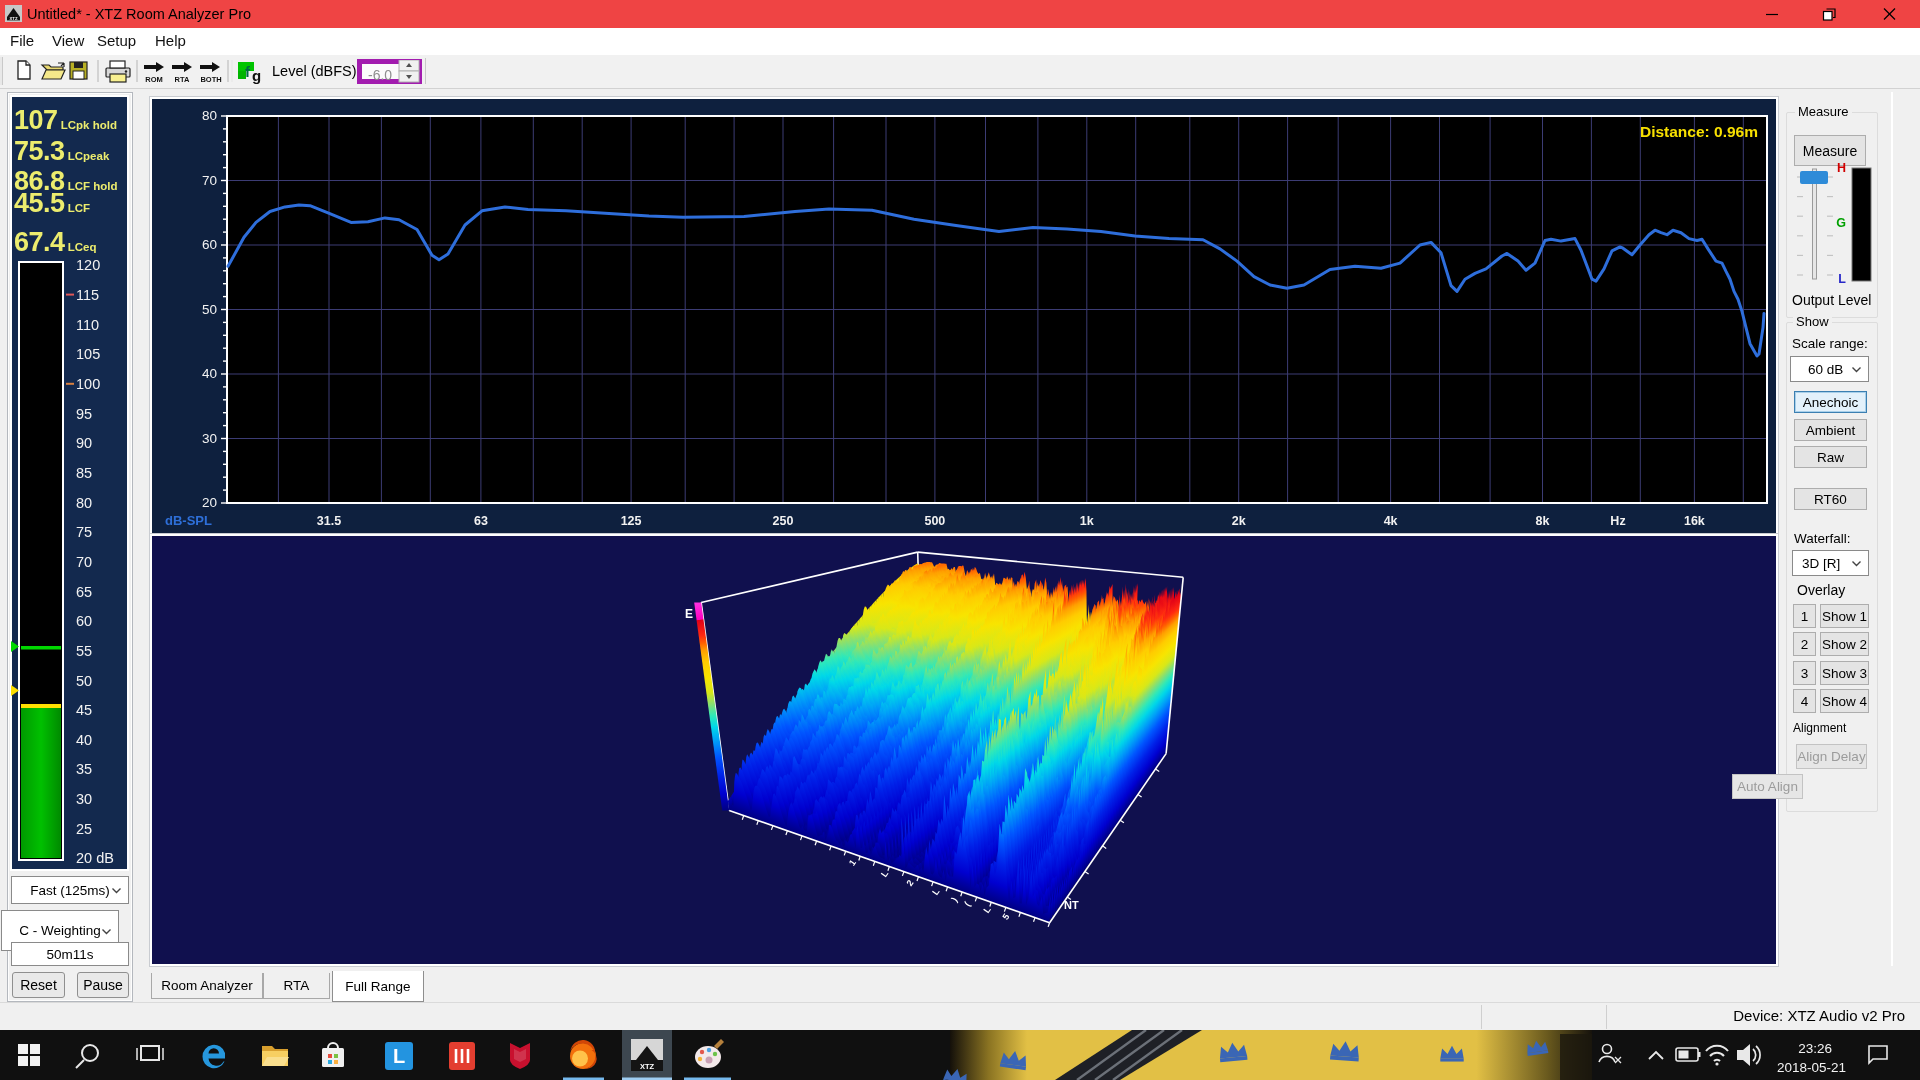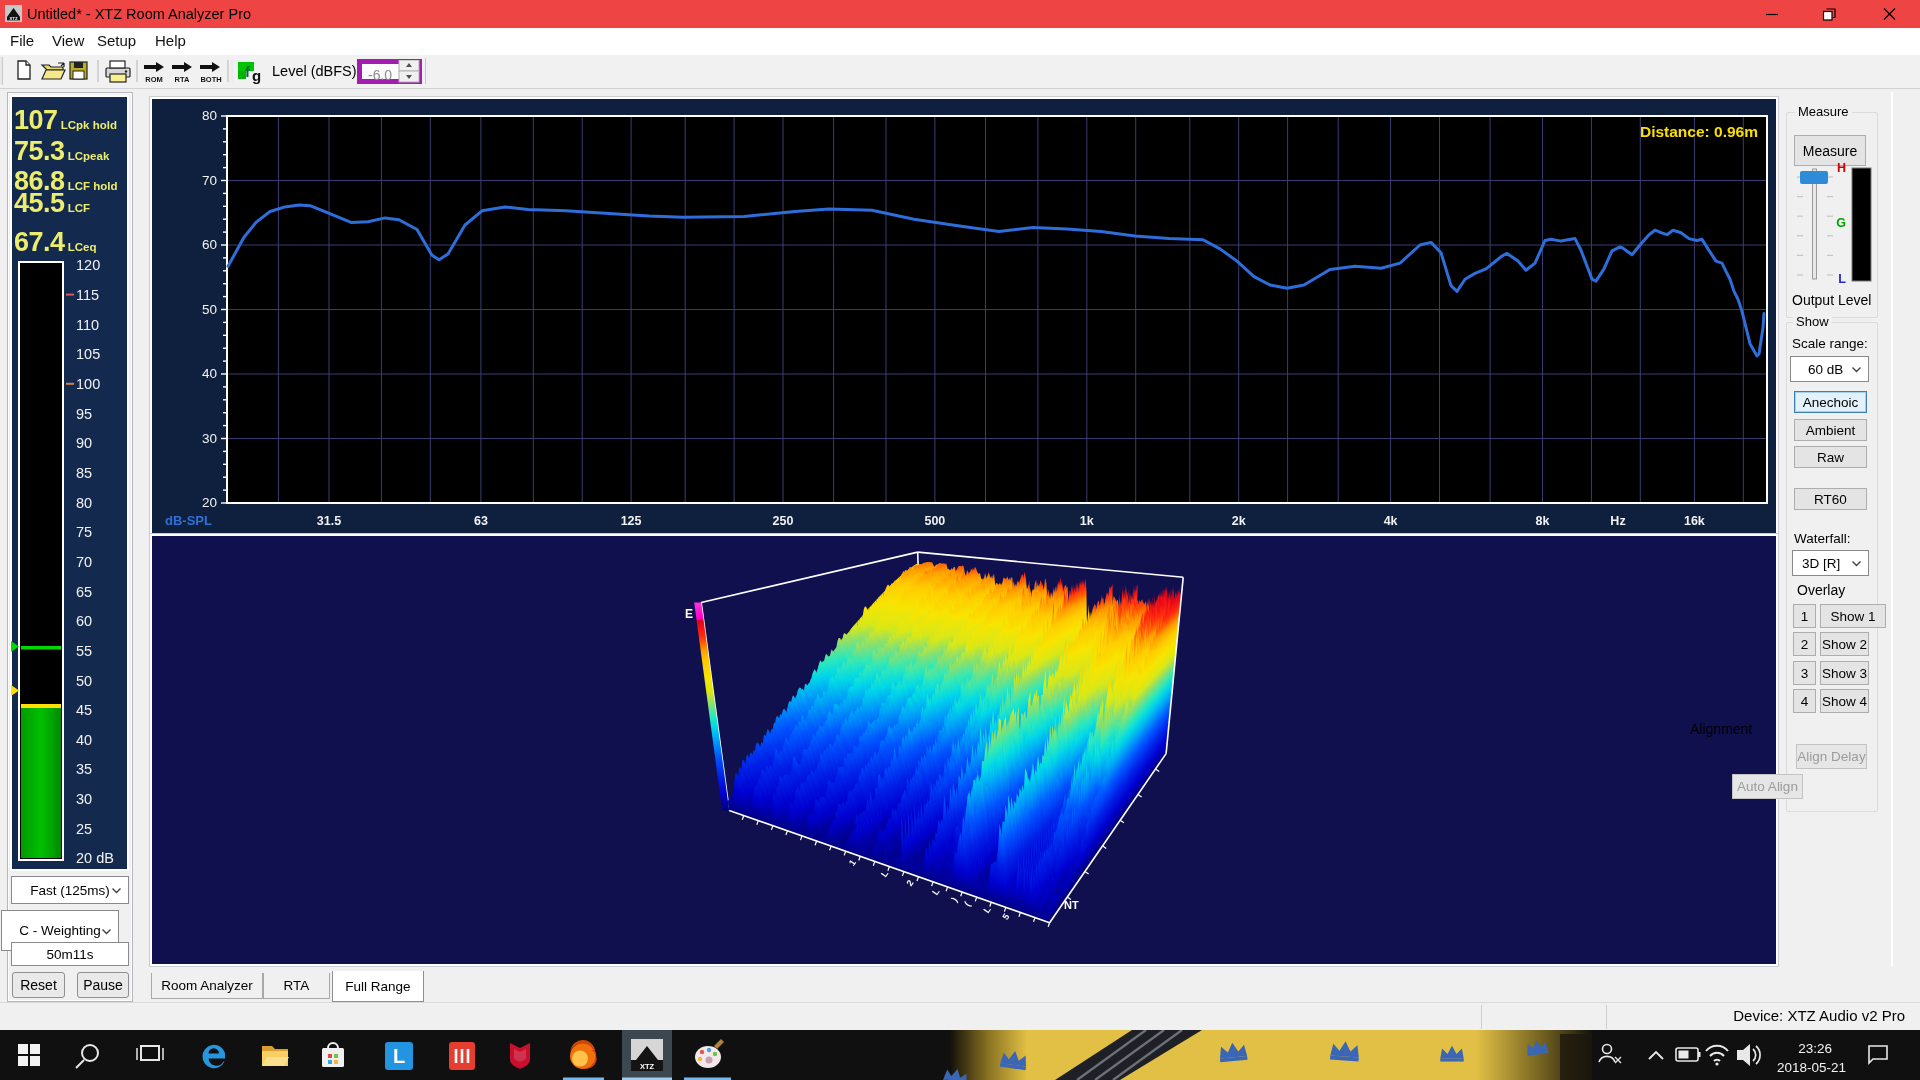--- a/index.html
+++ b/index.html
@@ -579,28 +579,28 @@
 <div class="btn10" style="left:1794px;top:391px;width:73px;height:22px;background:#e3f1fb;border:1px solid #3c7fb1;box-shadow:0 0 0 1px #a9d0ea inset">Anechoic</div>
 <div class="btn10" style="left:1794px;top:419px;width:73px;height:22px">Ambient</div>
 <div class="btn10" style="left:1794px;top:446px;width:73px;height:22px">Raw</div>
 <div class="btn10" style="left:1794px;top:488px;width:73px;height:22px">RT60</div>
 <div class="lbl" style="left:1794px;top:531px">Waterfall:</div>
 <div class="cmb" style="left:1792px;top:550px;width:77px;height:26px;padding-left:9px">3D [R]<svg width="11" height="7" viewBox="0 0 11 7">
       <path d="M1.5 1.5 L5.5 5.5 L9.5 1.5" stroke="#444" fill="none" stroke-width="1.4"></path>
     </svg></div>
 <div class="lbl" style="left:1797px;top:582px;font-size:14px">Overlay</div>
 <div class="btn10" style="left:1793px;top:604px;width:23px;height:24px">1</div>
-<div class="btn10" style="left:1820px;top:604px;width:66px;height:24px">Show 1</div>
+<div class="btn10" style="left:1820px;top:604px;width:49px;height:24px">Show 1</div>
 <div class="btn10" style="left:1793px;top:632px;width:23px;height:24px">2</div>
 <div class="btn10" style="left:1820px;top:632px;width:49px;height:24px">Show 2</div>
 <div class="btn10" style="left:1793px;top:661px;width:23px;height:24px">3</div>
 <div class="btn10" style="left:1820px;top:661px;width:49px;height:24px">Show 3</div>
 <div class="btn10" style="left:1793px;top:689px;width:23px;height:24px">4</div>
 <div class="btn10" style="left:1820px;top:689px;width:49px;height:24px">Show 4</div>
-<div class="lbl" style="left:1690px;top:721px;font-size:14px">Alignment</div>
+<div class="lbl" style="left:1793px;top:721px;font-size:12px">Alignment</div>
 <div class="btnd" style="left:1796px;top:744px;width:71px;height:25px">Align Delay</div>
 <div class="btnd" style="left:1732px;top:774px;width:71px;height:25px">Auto Align</div>
 <div class="abs" style="left:151px;top:973px;width:112px;height:26px;border:1px solid #a8a8a8;border-top:none;
 font-size:13.5px;display:flex;align-items:center;justify-content:center;color:#000">Room Analyzer</div>
 <div class="abs" style="left:263px;top:973px;width:67px;height:26px;border:1px solid #a8a8a8;border-top:none;
 font-size:13.5px;display:flex;align-items:center;justify-content:center;color:#000">RTA</div>
 <div class="abs" style="left:332px;top:971px;width:92px;height:31px;border:1px solid #8e8e8e;border-top:none;background:#fff;
 font-size:13.5px;display:flex;align-items:center;justify-content:center;color:#000;z-index:3">Full Range</div>
 <div class="abs" style="left:0;top:1002px;width:1920px;height:28px;background:#f0f0f0;border-top:1px solid #dadada">
 <div class="abs" style="left:1481px;top:2px;width:1px;height:24px;background:#cfcfcf"></div>

